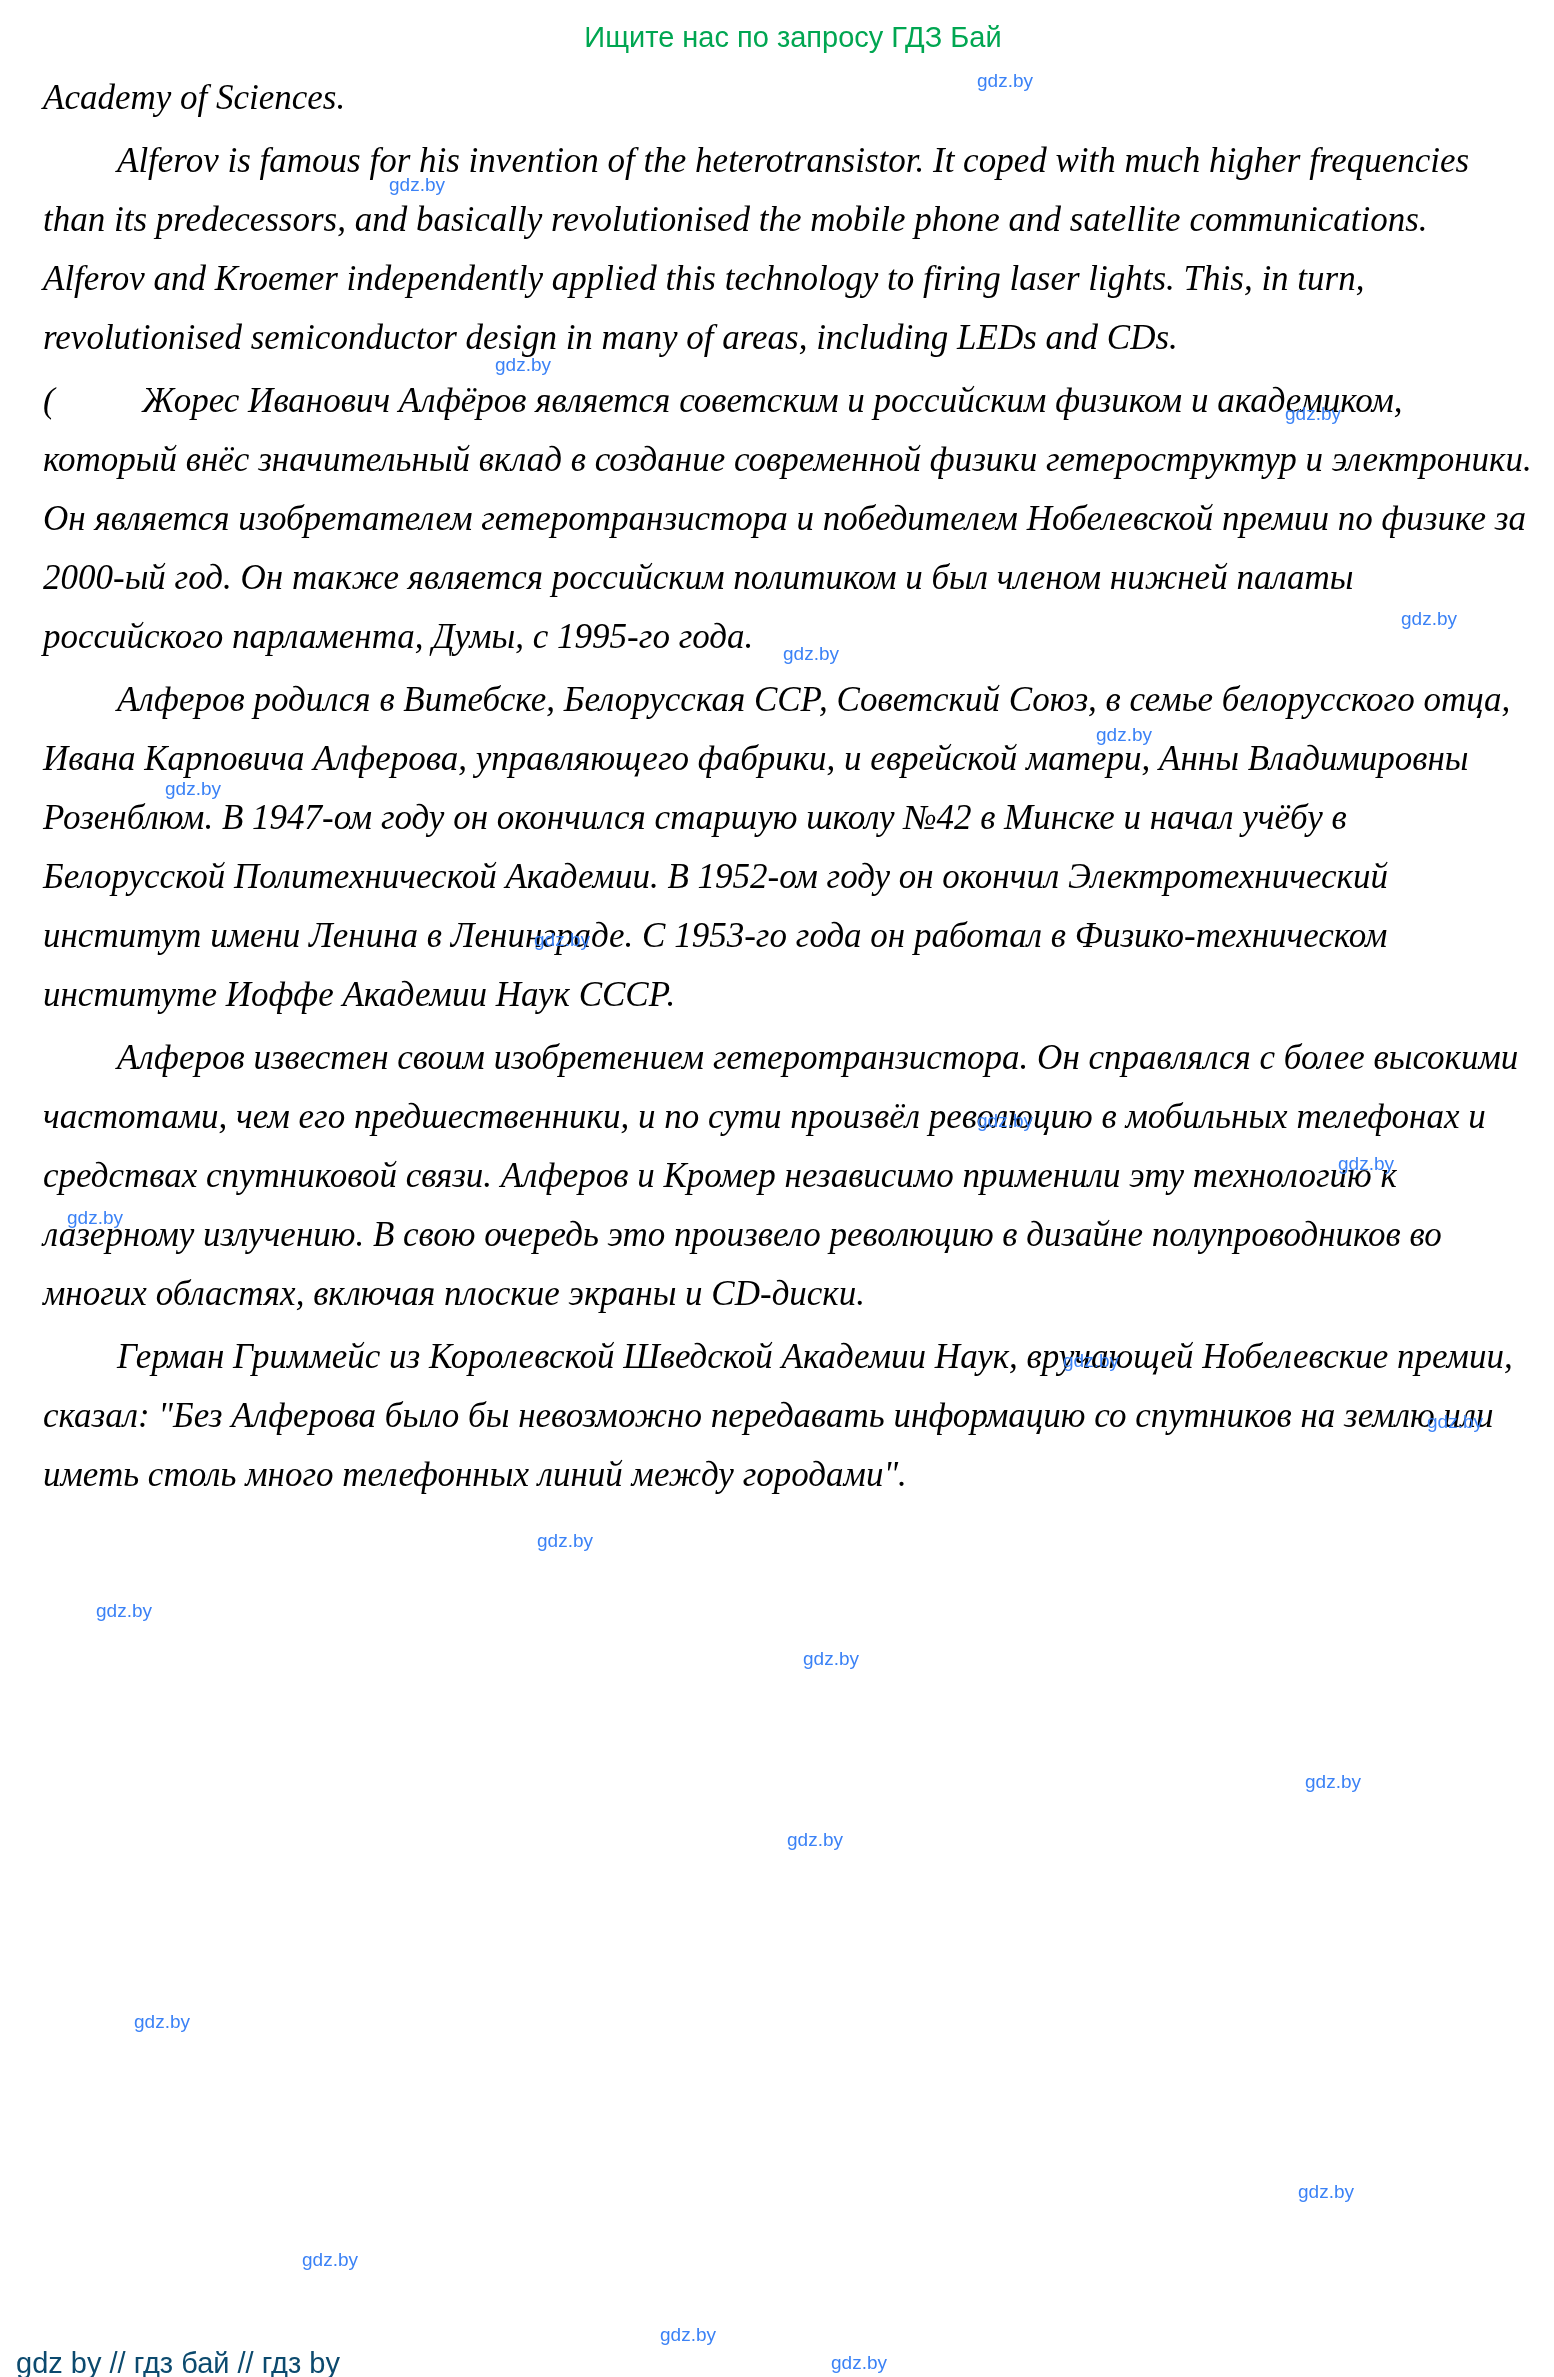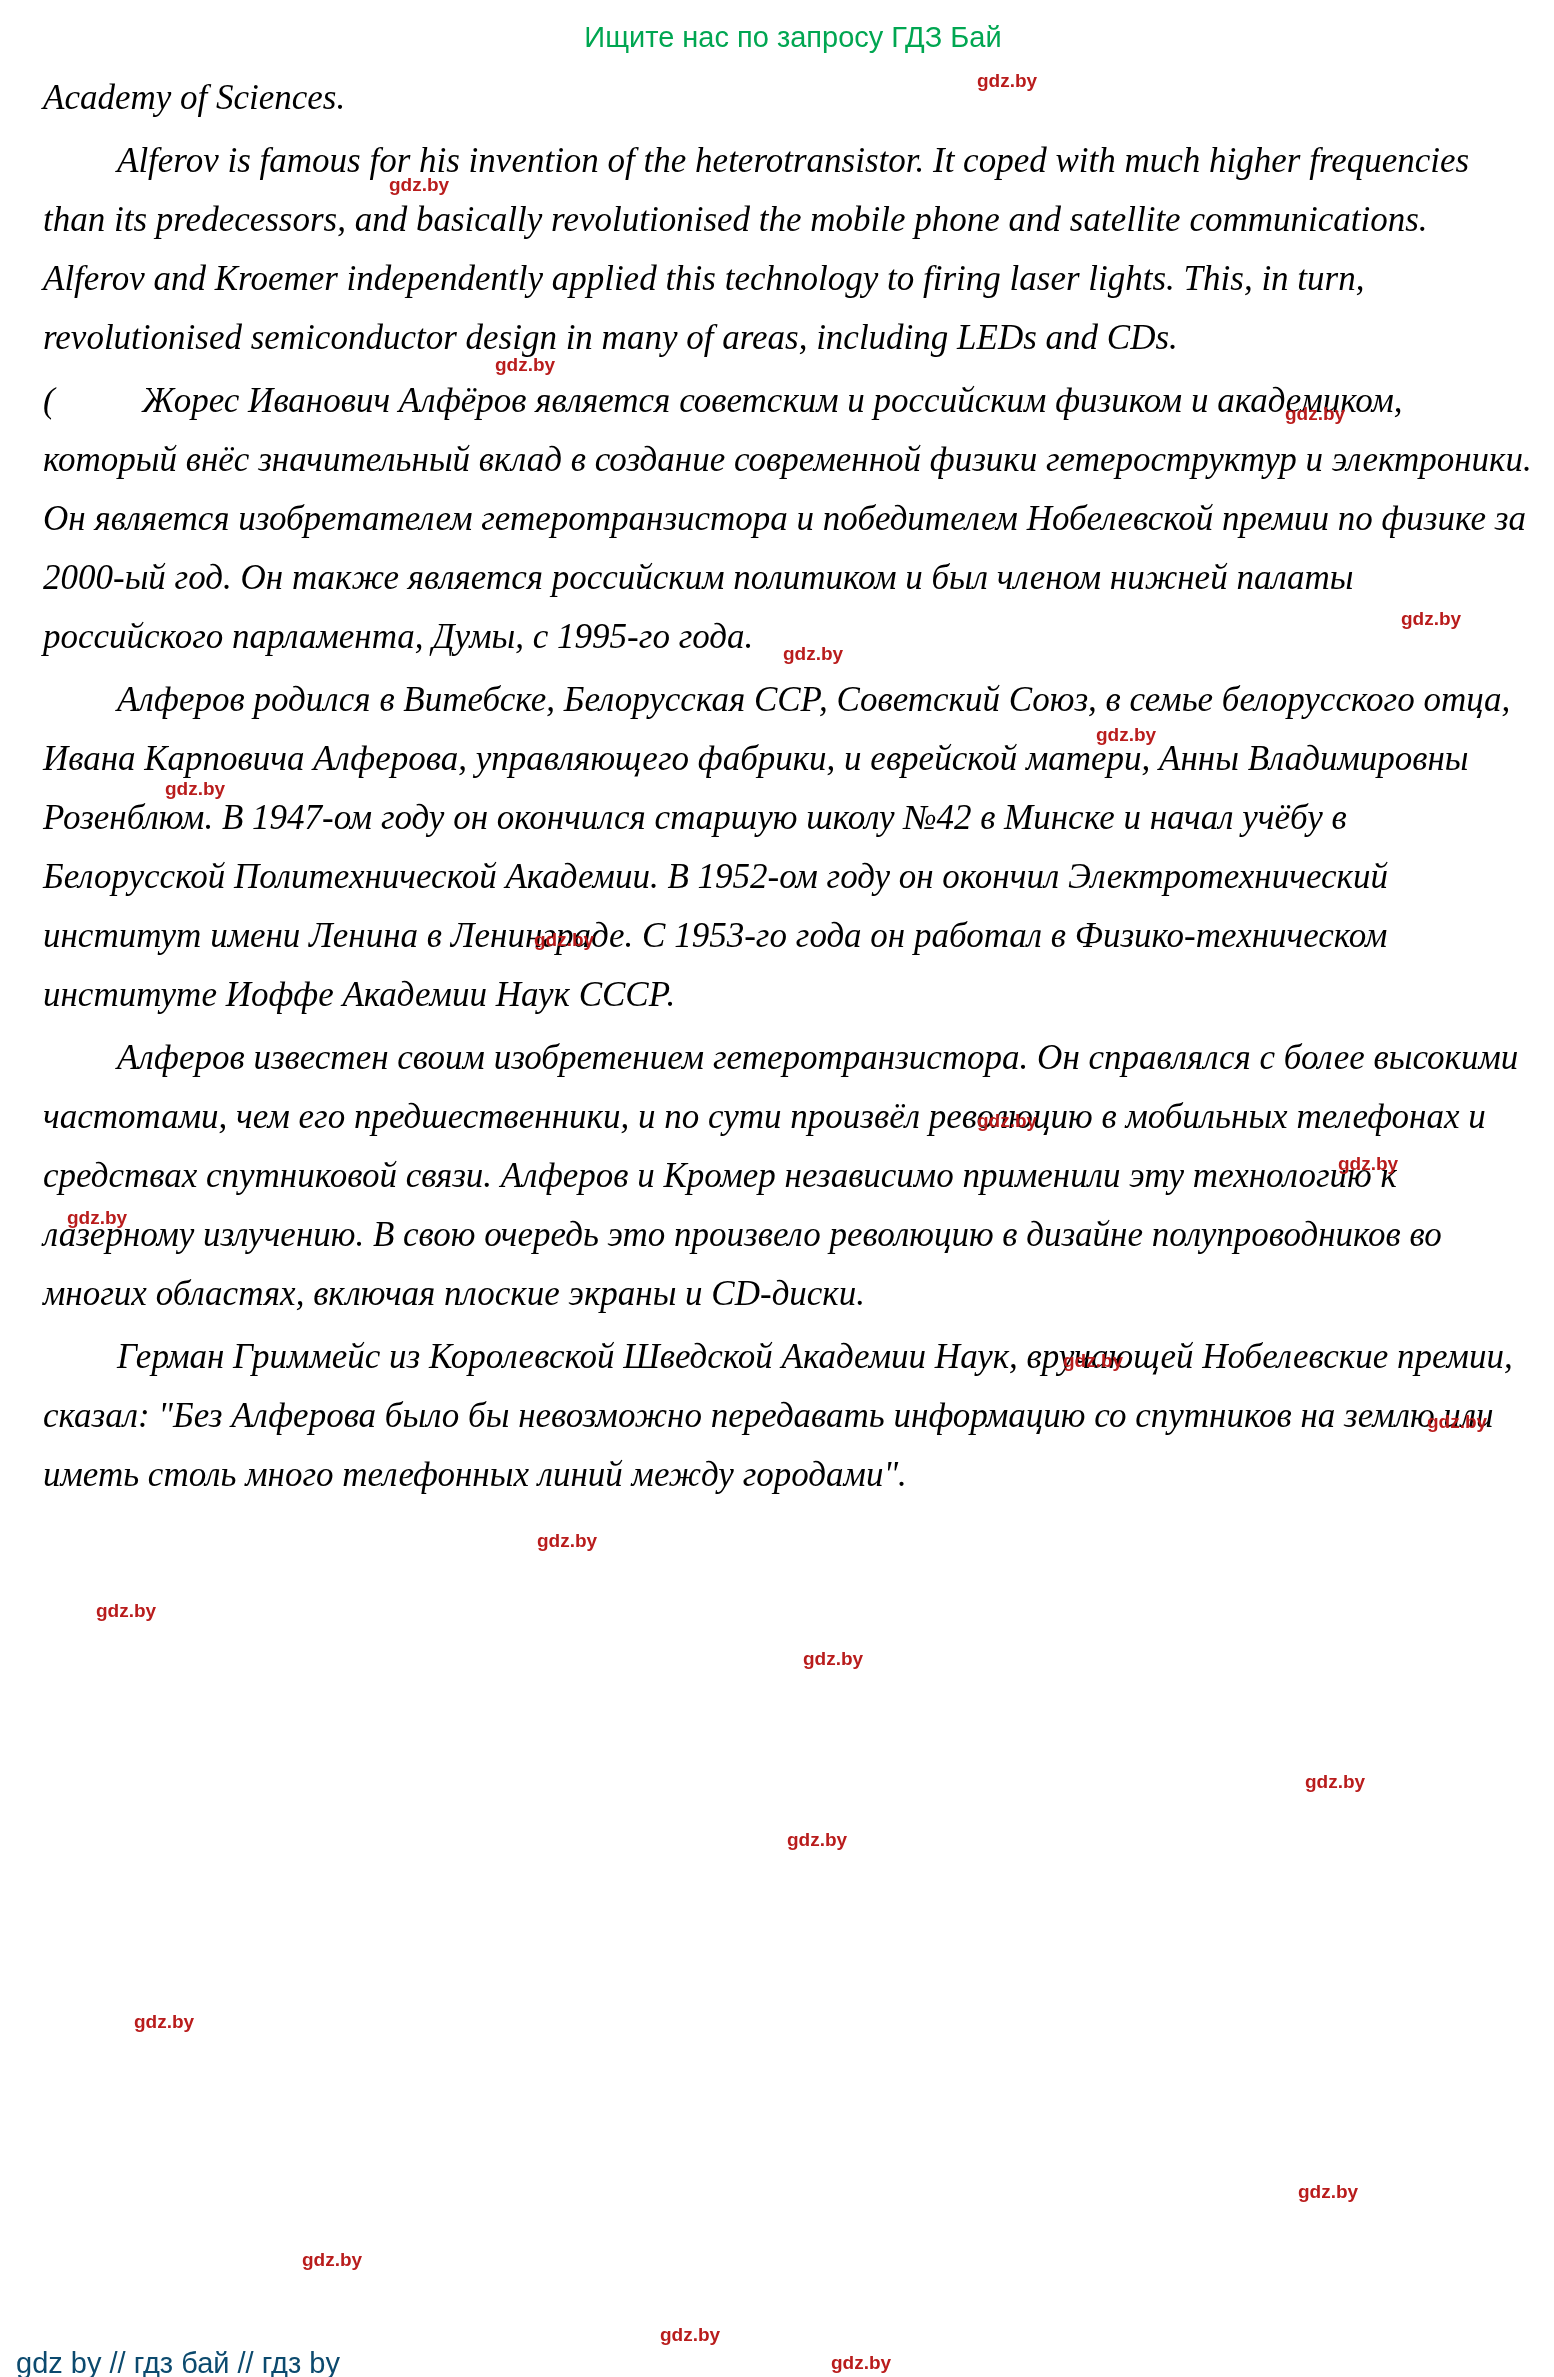--- a/index.html
+++ b/index.html
@@ -42,23 +42,22 @@
     left: 0;
     width: 100%;
     font-family: "Liberation Sans", sans-serif;
     font-size: 29px;
     color: #0c4a6e;
   }
   .watermark {
     position: absolute;
     font-family: "Liberation Sans", sans-serif;
     font-size: 19px;
-    color: #b91c1c;
+    color: #3b82f6;
     white-space: nowrap;
-    font-weight: bold;
   }
 </style>
 </head>
 <body>
 
 <div class="page">
   <div class="banner">Ищите нас по запросу ГДЗ Бай</div>
 
   <div class="content" id="content">
       <p class="para">Academy of Sciences.</p>

